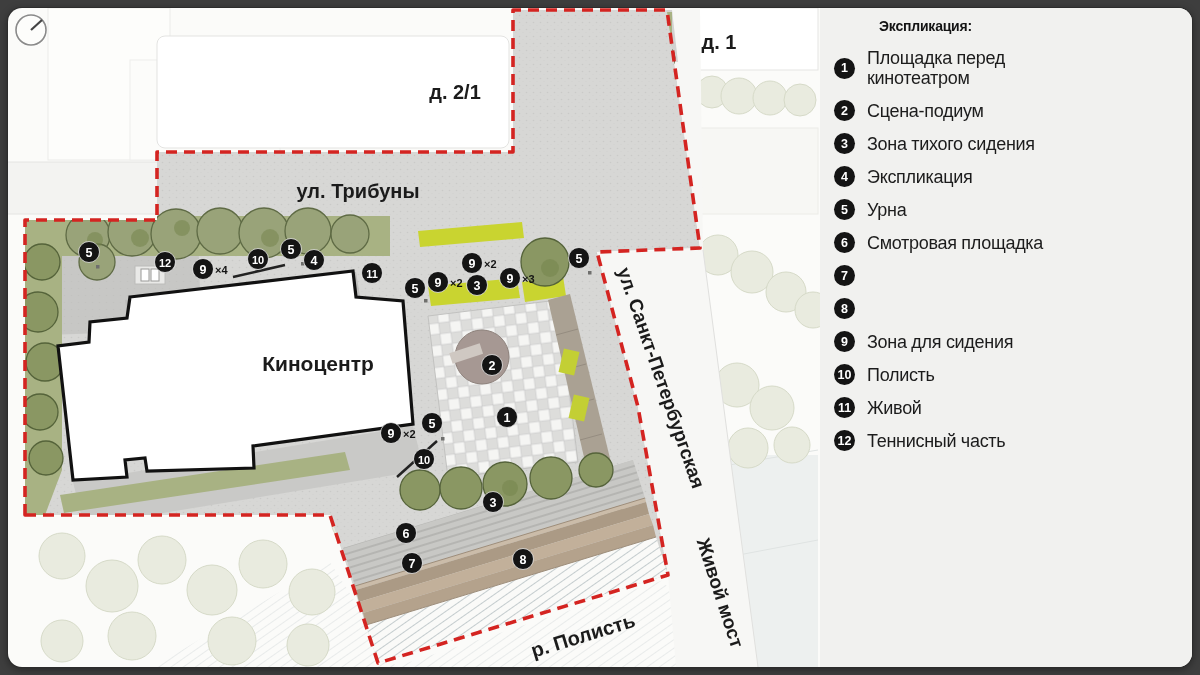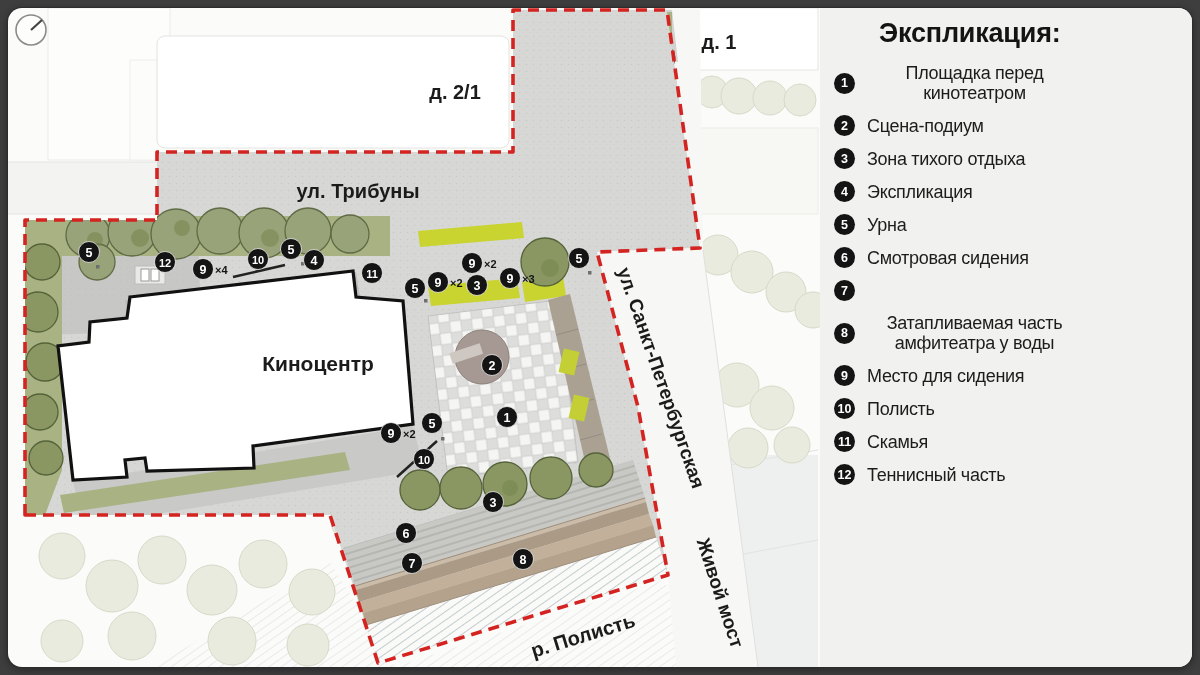--- a/index.html
+++ b/index.html
@@ -13,33 +13,32 @@
     position:absolute;left:8px;top:8px;width:1184px;height:659px;
     background:#fbfbf9;border-radius:14px;overflow:hidden;
     box-shadow:0 0 0 1px #2c2c2c, 0 2px 8px rgba(0,0,0,.45);
   }
   .map-wrap{position:absolute;left:0;top:0;width:812px;height:659px;}
   .panel{
     position:absolute;left:812px;top:0;width:372px;height:659px;
     background:#f1f1ef;box-sizing:border-box;padding:10px 8px 0 14px;
   }
   .panel h1{
-    margin:0 0 14px 45px;font-size:27px;font-weight:bold;color:#141414;
+    margin:0 0 14px 45px;font-size:14px;font-weight:bold;color:#141414;
     letter-spacing:-0.2px;
   }
   .legend-item{display:flex;align-items:center;margin-bottom:12px;}
   .legend-badge{
     flex:0 0 21px;width:21px;height:21px;border-radius:50%;
     background:#141414;color:#fff;font-size:12.5px;font-weight:bold;
     display:flex;align-items:center;justify-content:center;margin-right:12px;
   }
   .legend-text{
     font-size:18px;line-height:20px;color:#1c1c1c;max-width:215px;
     letter-spacing:-0.3px;
-    text-align:center;
   }
   svg text{font-family:"Liberation Sans", sans-serif;}
 </style>
 </head>
 <body>
 
 <div class="card">
 
   <div class="map-wrap">
   <svg width="812" height="659" viewBox="8 8 812 659">
@@ -399,52 +398,51 @@
         <div class="legend-item">
           <div class="legend-badge">1</div>
           <div class="legend-text">Площадка перед кинотеатром</div>
         </div>
         <div class="legend-item">
           <div class="legend-badge">2</div>
           <div class="legend-text">Сцена-подиум</div>
         </div>
         <div class="legend-item">
           <div class="legend-badge">3</div>
-          <div class="legend-text">Зона тихого отдыха</div>
+          <div class="legend-text">Зона тихого сидения</div>
         </div>
         <div class="legend-item">
           <div class="legend-badge">4</div>
           <div class="legend-text">Экспликация</div>
         </div>
         <div class="legend-item">
           <div class="legend-badge">5</div>
           <div class="legend-text">Урна</div>
         </div>
         <div class="legend-item">
           <div class="legend-badge">6</div>
-          <div class="legend-text">Смотровая сидения</div>
+          <div class="legend-text">Смотровая площадка</div>
         </div>
         <div class="legend-item">
           <div class="legend-badge">7</div>
         </div>
         <div class="legend-item">
           <div class="legend-badge">8</div>
-          <div class="legend-text">Затапливаемая часть амфитеатра у воды</div>
         </div>
         <div class="legend-item">
           <div class="legend-badge">9</div>
-          <div class="legend-text">Место для сидения</div>
+          <div class="legend-text">Зона для сидения</div>
         </div>
         <div class="legend-item">
           <div class="legend-badge">10</div>
           <div class="legend-text">Полисть</div>
         </div>
         <div class="legend-item">
           <div class="legend-badge">11</div>
-          <div class="legend-text">Скамья</div>
+          <div class="legend-text">Живой</div>
         </div>
         <div class="legend-item">
           <div class="legend-badge">12</div>
           <div class="legend-text">Теннисный часть</div>
         </div>
       </div>
   </div>
 </div>
 
 </body></html>

